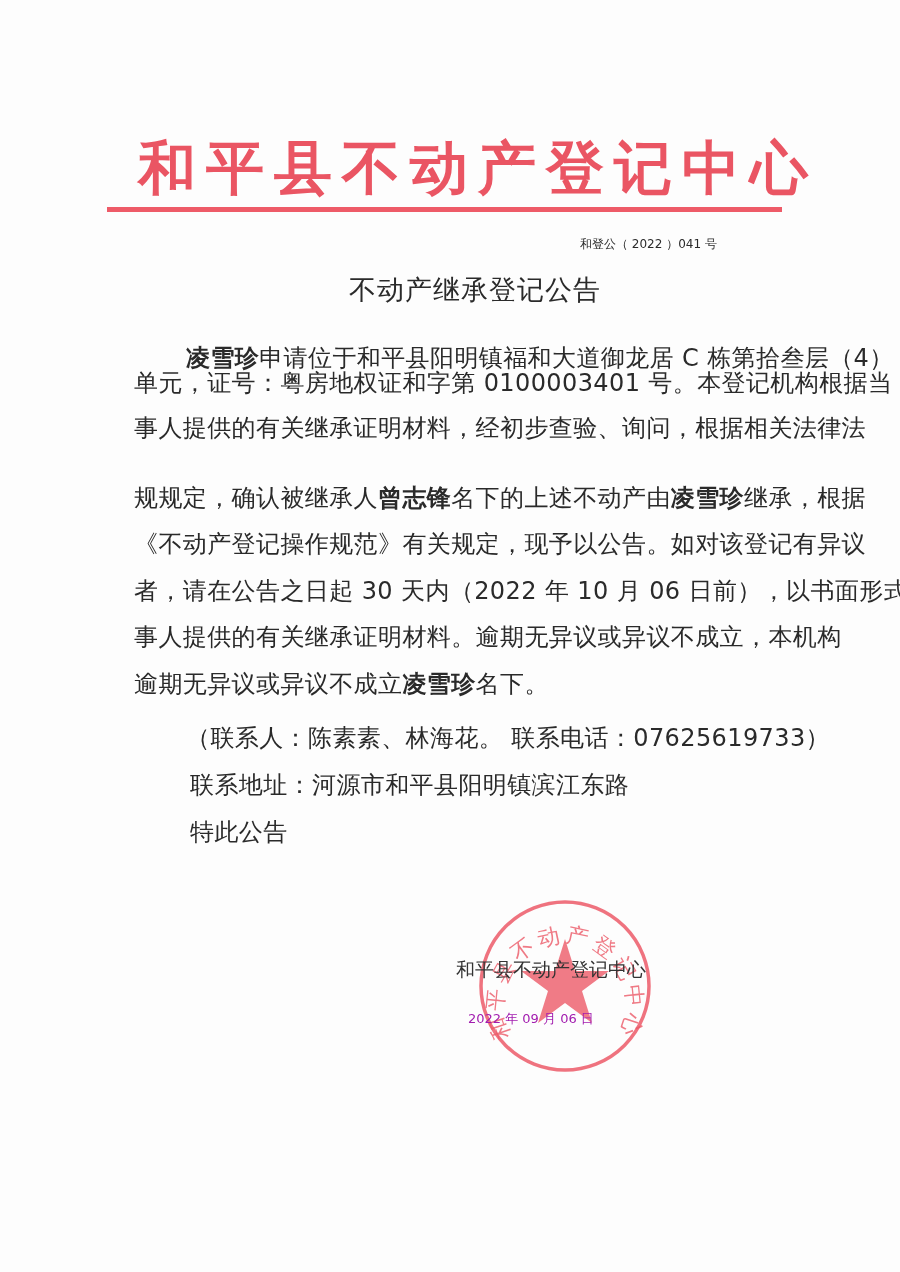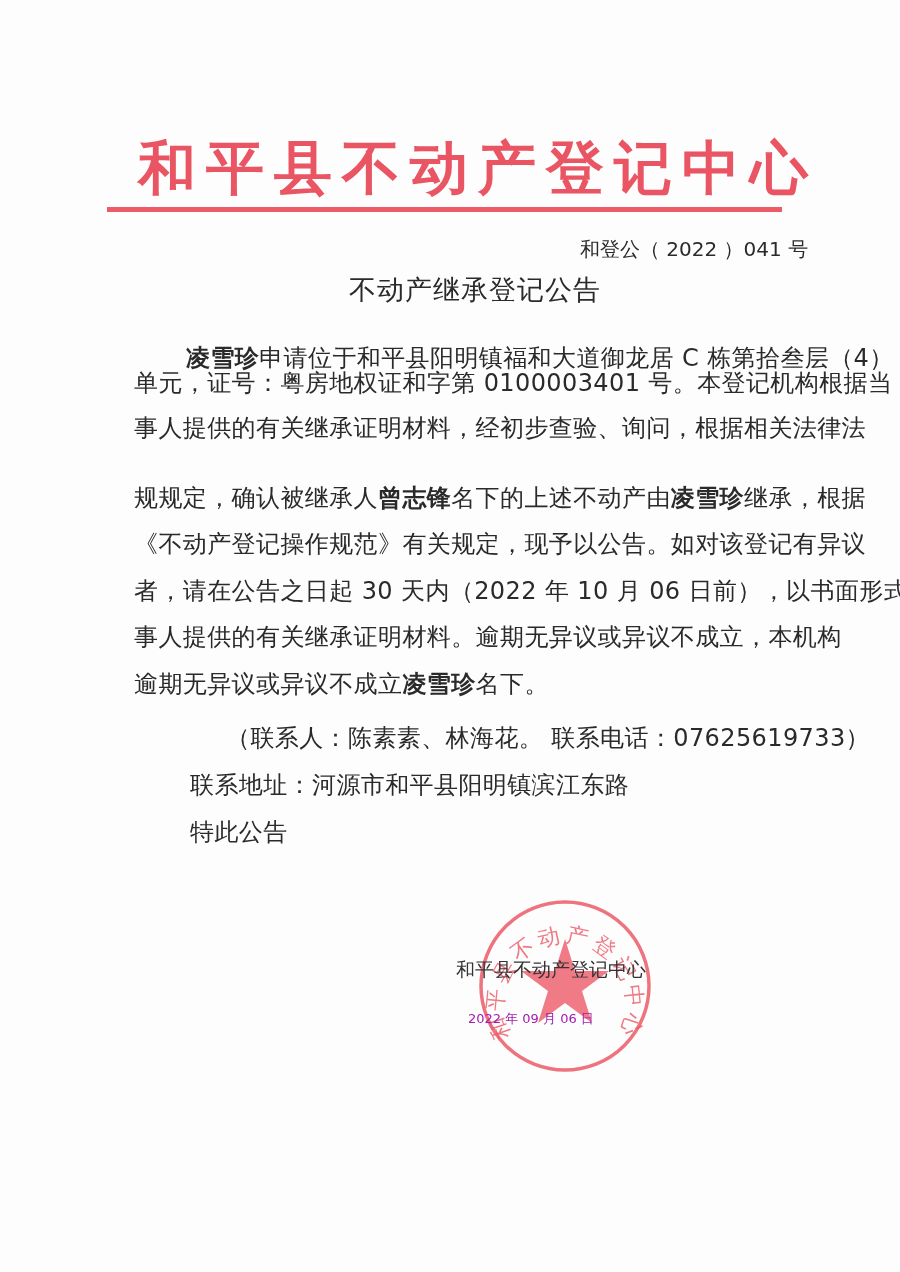--- a/index.html
+++ b/index.html
@@ -2,21 +2,21 @@
 <html><head>
 <meta charset="utf-8">
 <style>
   html, body { margin:0; padding:0; }
   body { width:900px; height:1272px; background:#fdfdfd; position:relative; overflow:hidden;
          font-family:"DejaVu Sans","Liberation Sans",sans-serif; color:#2a2a2a; }
   .abs { position:absolute; }
   .header-title { left:138px; top:128px; width:640px; font-family:"DejaVu Serif","Liberation Serif",serif;
          font-weight:bold; font-size:58px; letter-spacing:10px; color:#ea5563; white-space:nowrap; line-height:80px; }
   .red-rule { left:107px; top:207px; width:675px; height:5px; background:#ee5b68; }
-  .doc-number { left:580px; top:236px; font-size:20px; white-space:nowrap; }
+  .doc-number { left:580px; top:236px; font-size:12px; white-space:nowrap; }
   .doc-title { left:349px; top:272px; font-size:27px; letter-spacing:1px; white-space:nowrap; }
   .para-line { left:134px; font-size:24px; white-space:nowrap; line-height:24px; letter-spacing:0.4px; }
   .para-line b { font-weight:bold; }
   .seal { left:478px; top:899px; width:174px; height:174px; }
   .sign-org { left:456px; top:957px; font-size:19px; white-space:nowrap; color:#333; }
   .sign-date { left:468px; top:1010px; font-size:13px; white-space:nowrap; color:#a21caf; }
 </style>
 </head>
 <body>
 
@@ -30,21 +30,21 @@
     <div class="abs para-line" style="top: 346px; left: 186px;"><b>凌雪珍</b><span>申请位于和平县阳明镇福和大道御龙居 C 栋第拾叁层（4）</span></div>
     <div class="abs para-line" style="top: 371px; left: 134px;"><span>单元，证号：粤房地权证和字第 0100003401 号。本登记机构根据当</span></div>
     <div class="abs para-line" style="top: 416px; left: 134px;"><span>事人提供的有关继承证明材料，经初步查验、询问，根据相关法律法</span></div>
     <div class="abs para-line" style="top: 486px; left: 134px;"><span>规规定，确认被继承人</span><b>曾志锋</b><span>名下的上述不动产由</span><b>凌雪珍</b><span>继承，根据</span></div>
     <div class="abs para-line" style="top: 532px; left: 134px;"><span>《不动产登记操作规范》有关规定，现予以公告。如对该登记有异议</span></div>
     <div class="abs para-line" style="top: 579px; left: 134px;"><span>者，请在公告之日起 30 天内（2022 年 10 月 06 日前），以书面形式</span></div>
     <div class="abs para-line" style="top: 625px; left: 134px;"><span>事人提供的有关继承证明材料。逾期无异议或异议不成立，本机构</span></div>
     <div class="abs para-line" style="top: 672px; left: 134px;"><span>逾期无异议或异议不成立</span><b>凌雪珍</b><span>名下。</span></div>
   </div>
 
-<div class="abs para-line" style="left:186px; top:726px;margin-left:40px;">（联系人：陈素素、林海花。      联系电话：07625619733）</div>
+<div class="abs para-line" style="left:186px; top:726px;">（联系人：陈素素、林海花。      联系电话：07625619733）</div>
 <div class="abs para-line" style="left:190px; top:773px;">联系地址：河源市和平县阳明镇滨江东路</div>
 <div class="abs para-line" style="left:190px; top:820px;">特此公告</div>
 
 <svg class="abs seal" viewBox="0 0 174 174">
   <defs>
     <path id="sealArc" d="M 30 130 A 62 62 0 1 1 144 130"></path>
   </defs>
   <circle cx="87" cy="87" r="84" fill="none" stroke="#ec5a68" stroke-width="3.5" opacity="0.85"></circle>
   <polygon points="87,40 97,72 131,72 104,92 114,124 87,104 60,124 70,92 43,72 77,72" fill="#ec5a68" opacity="0.8"></polygon>
   <text font-family="DejaVu Serif, serif" font-size="22" fill="#ec5a68" opacity="0.8" letter-spacing="4">

